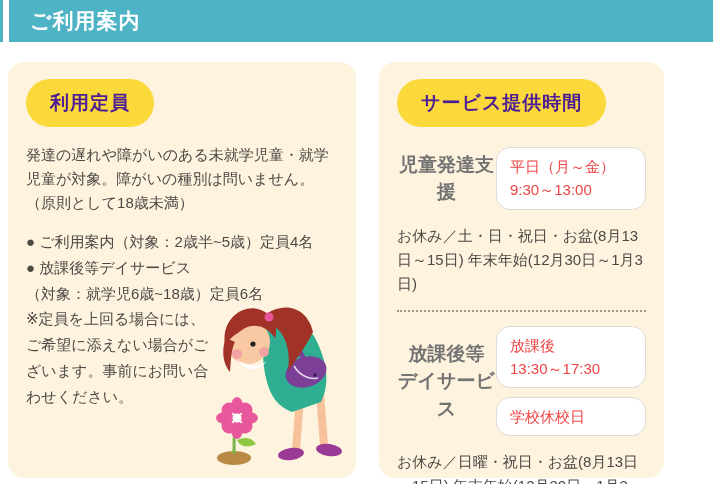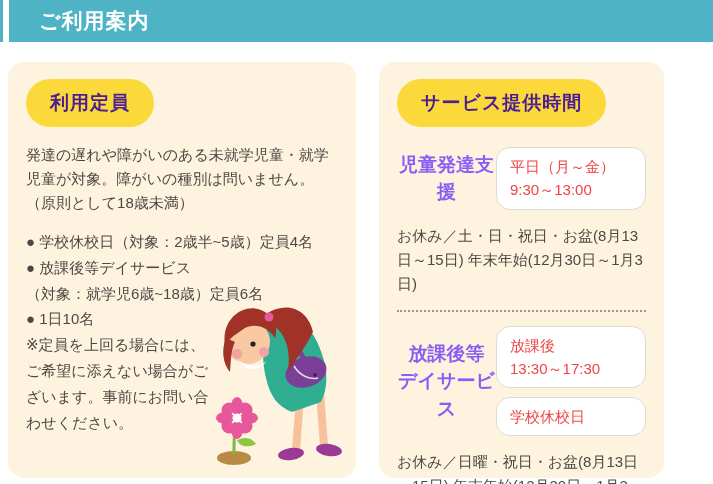--- a/index.html
+++ b/index.html
@@ -28,21 +28,20 @@
     background: #4db3c5;
     display: flex;
     align-items: center;
     padding-left: 21px;
   }
   .page-title {
     color: #ffffff;
     font-size: 21px;
     font-weight: bold;
     letter-spacing: 1px;
-    margin-left: 9px;
   }
   
   .content {
     display: flex;
     margin: 20px 8px 0 8px;
     gap: 16px;
   }
   .panel {
     background: #fdf3de;
     border-radius: 16px;
@@ -90,21 +89,21 @@
     display: flex;
     align-items: center;
     margin-top: 20px;
   }
   .service-row.second { margin-top: 14px; }
   .service-label {
     width: 150px;
     text-align: center;
     font-size: 19px;
     font-weight: bold;
-    color: #8b5cf6;
+    color: #737373;
     line-height: 1.45;
   }
   .service-boxes {
     display: flex;
     flex-direction: column;
     gap: 9px;
   }
   .time-box {
     width: 150px;
     background: #ffffff;
@@ -138,24 +137,23 @@
       <span class="page-title">ご利用案内</span>
     </div>
   </div>
 
   <div class="content">
 
     <div class="panel panel-left">
       <span class="badge">利用定員</span>
       <div class="intro">発達の遅れや障がいのある未就学児童・就学児童が対象。障がいの種別は問いません。（原則として18歳未満）</div>
       <div class="cap-list">
-        <div>● 学校休校日（対象：2歳半~5歳）定員4名</div>
+        <div>● ご利用案内（対象：2歳半~5歳）定員4名</div>
         <div>● 放課後等デイサービス</div>
         <div>（対象：就学児6歳~18歳）定員6名</div>
-        <div>● 1日10名</div>
         <div class="cap-note">※定員を上回る場合には、ご希望に添えない場合がございます。事前にお問い合わせください。</div>
       </div>
 
       
       <svg class="girl-illustration" viewBox="0 0 152 192" xmlns="http://www.w3.org/2000/svg">
 
         <ellipse cx="38" cy="180" rx="17" ry="7" fill="#b98a44"></ellipse>
         <path d="M38 176 C38 162 38 154 41 148" stroke="#7ab648" stroke-width="3" fill="none"></path>
         <path d="M41 162 C50 158 56 160 60 166 C52 170 44 169 41 162 Z" fill="#8dc63f"></path>
         <g>

